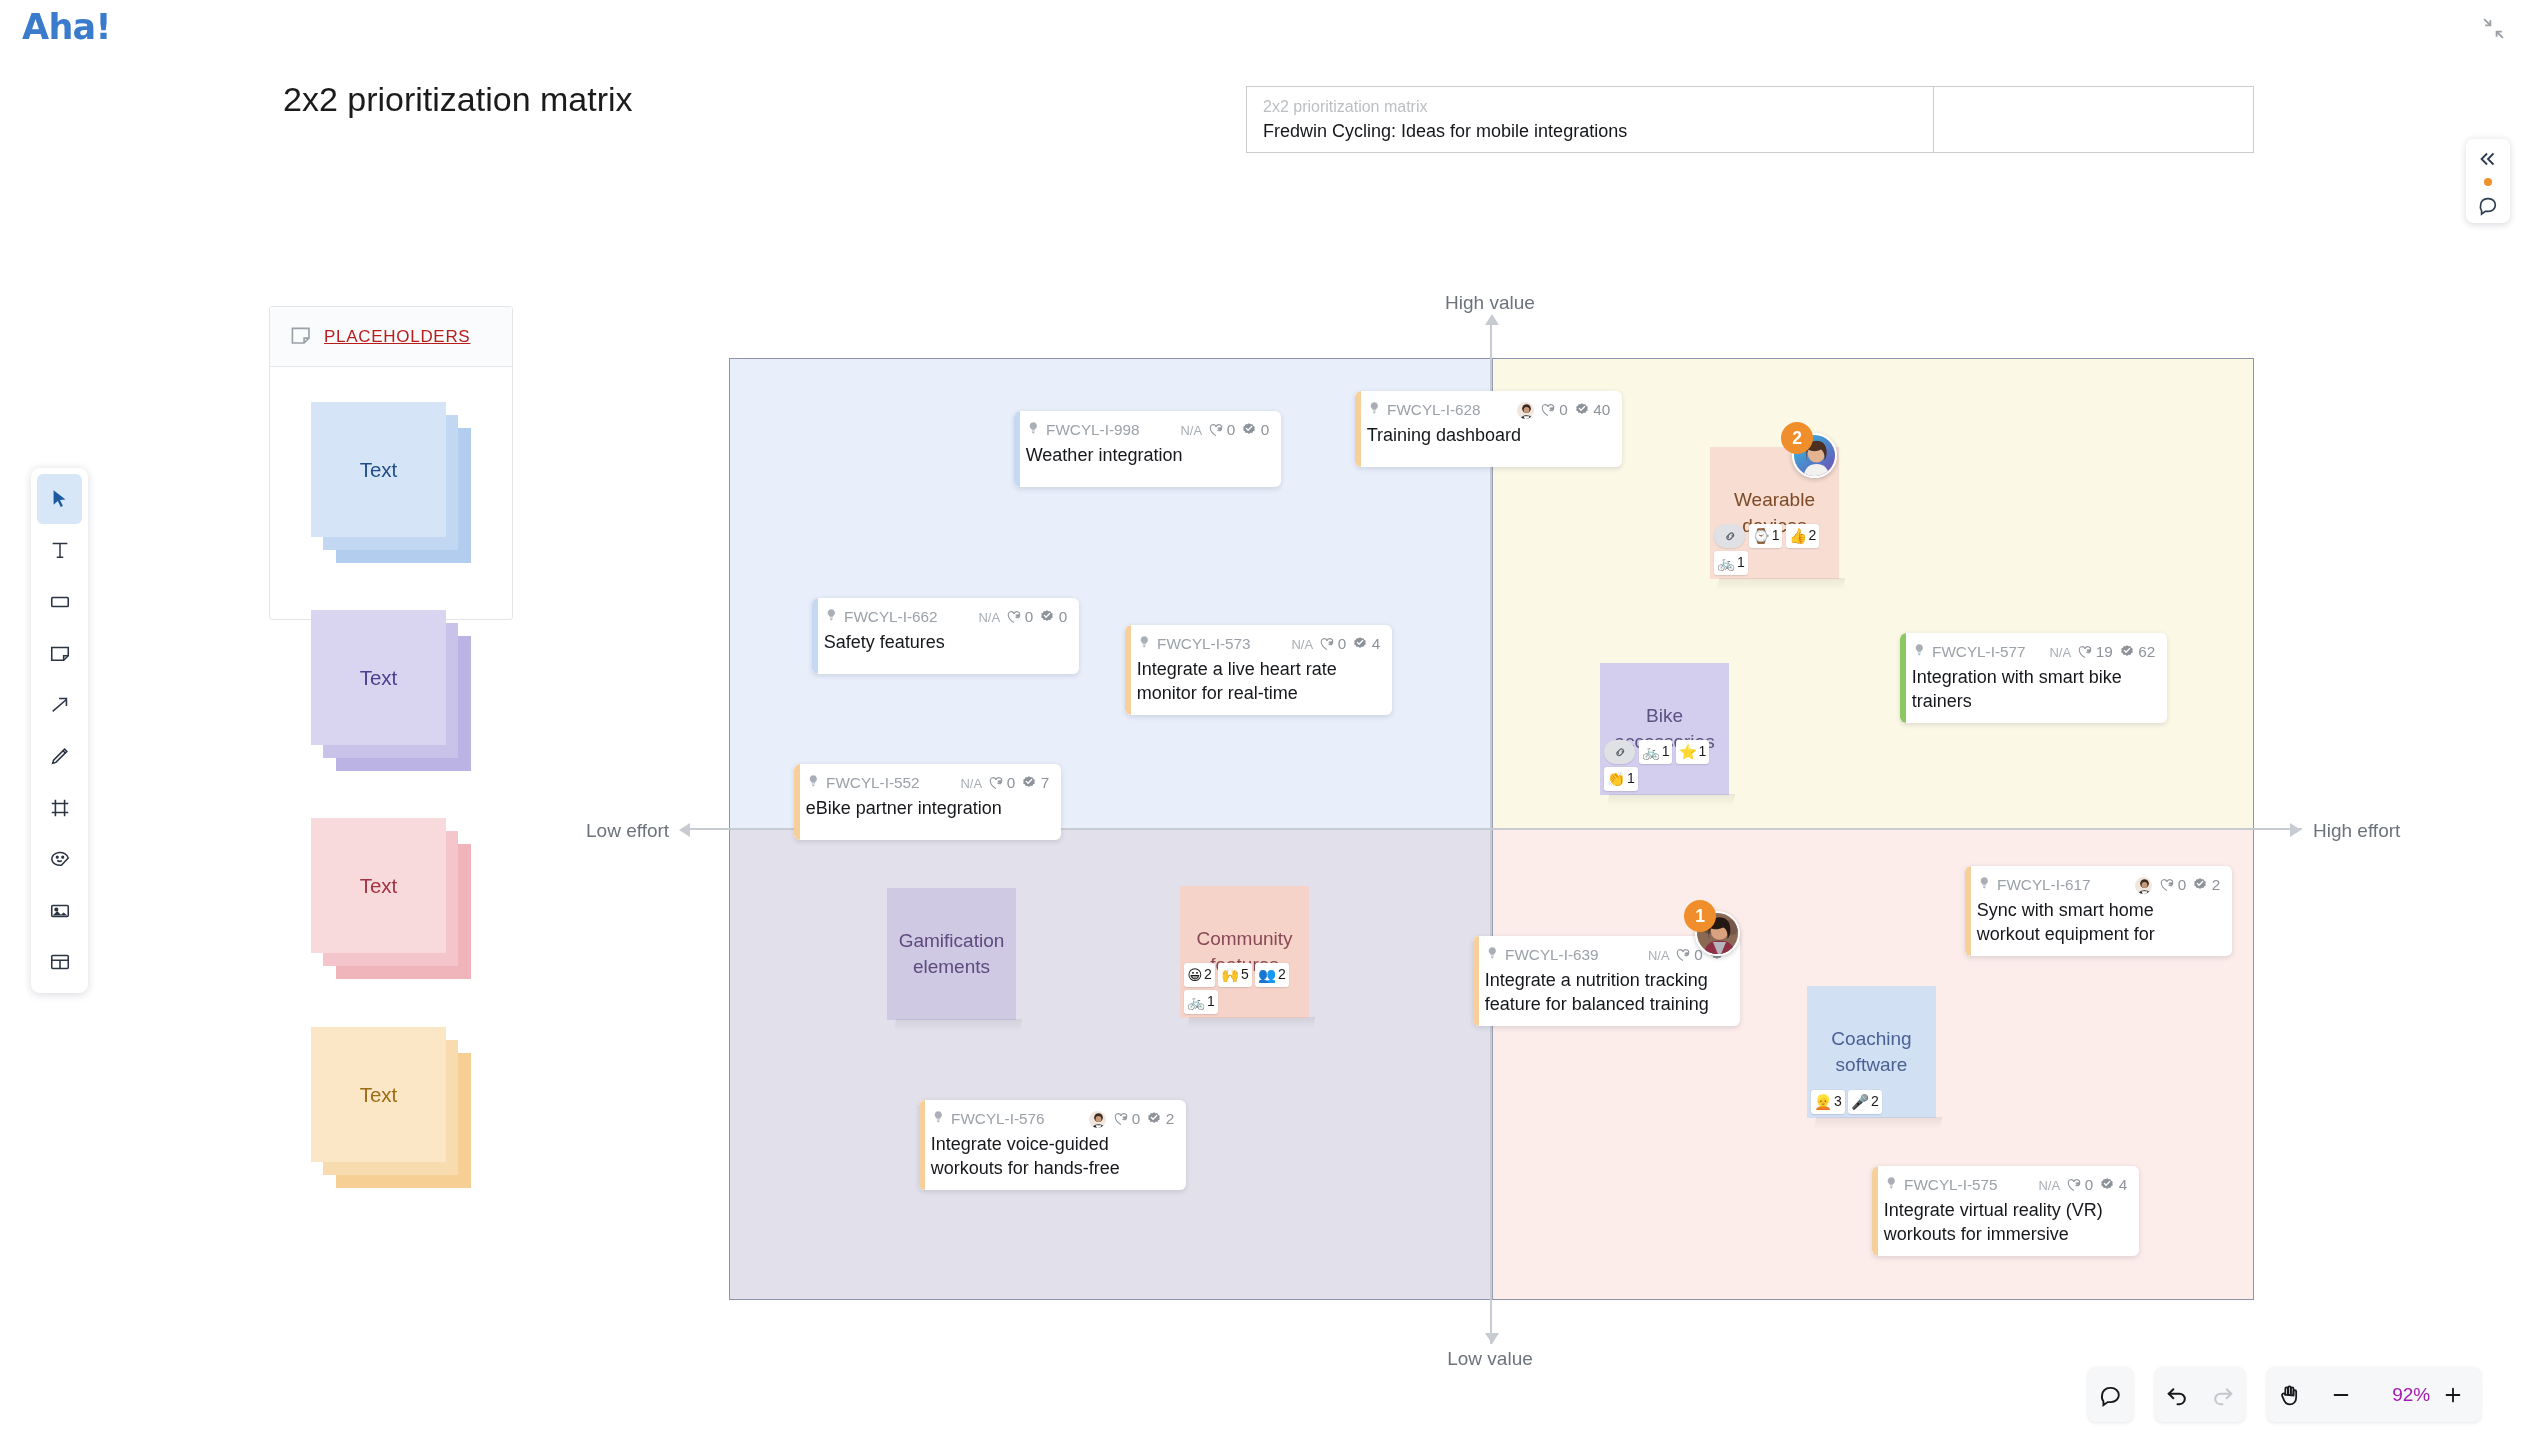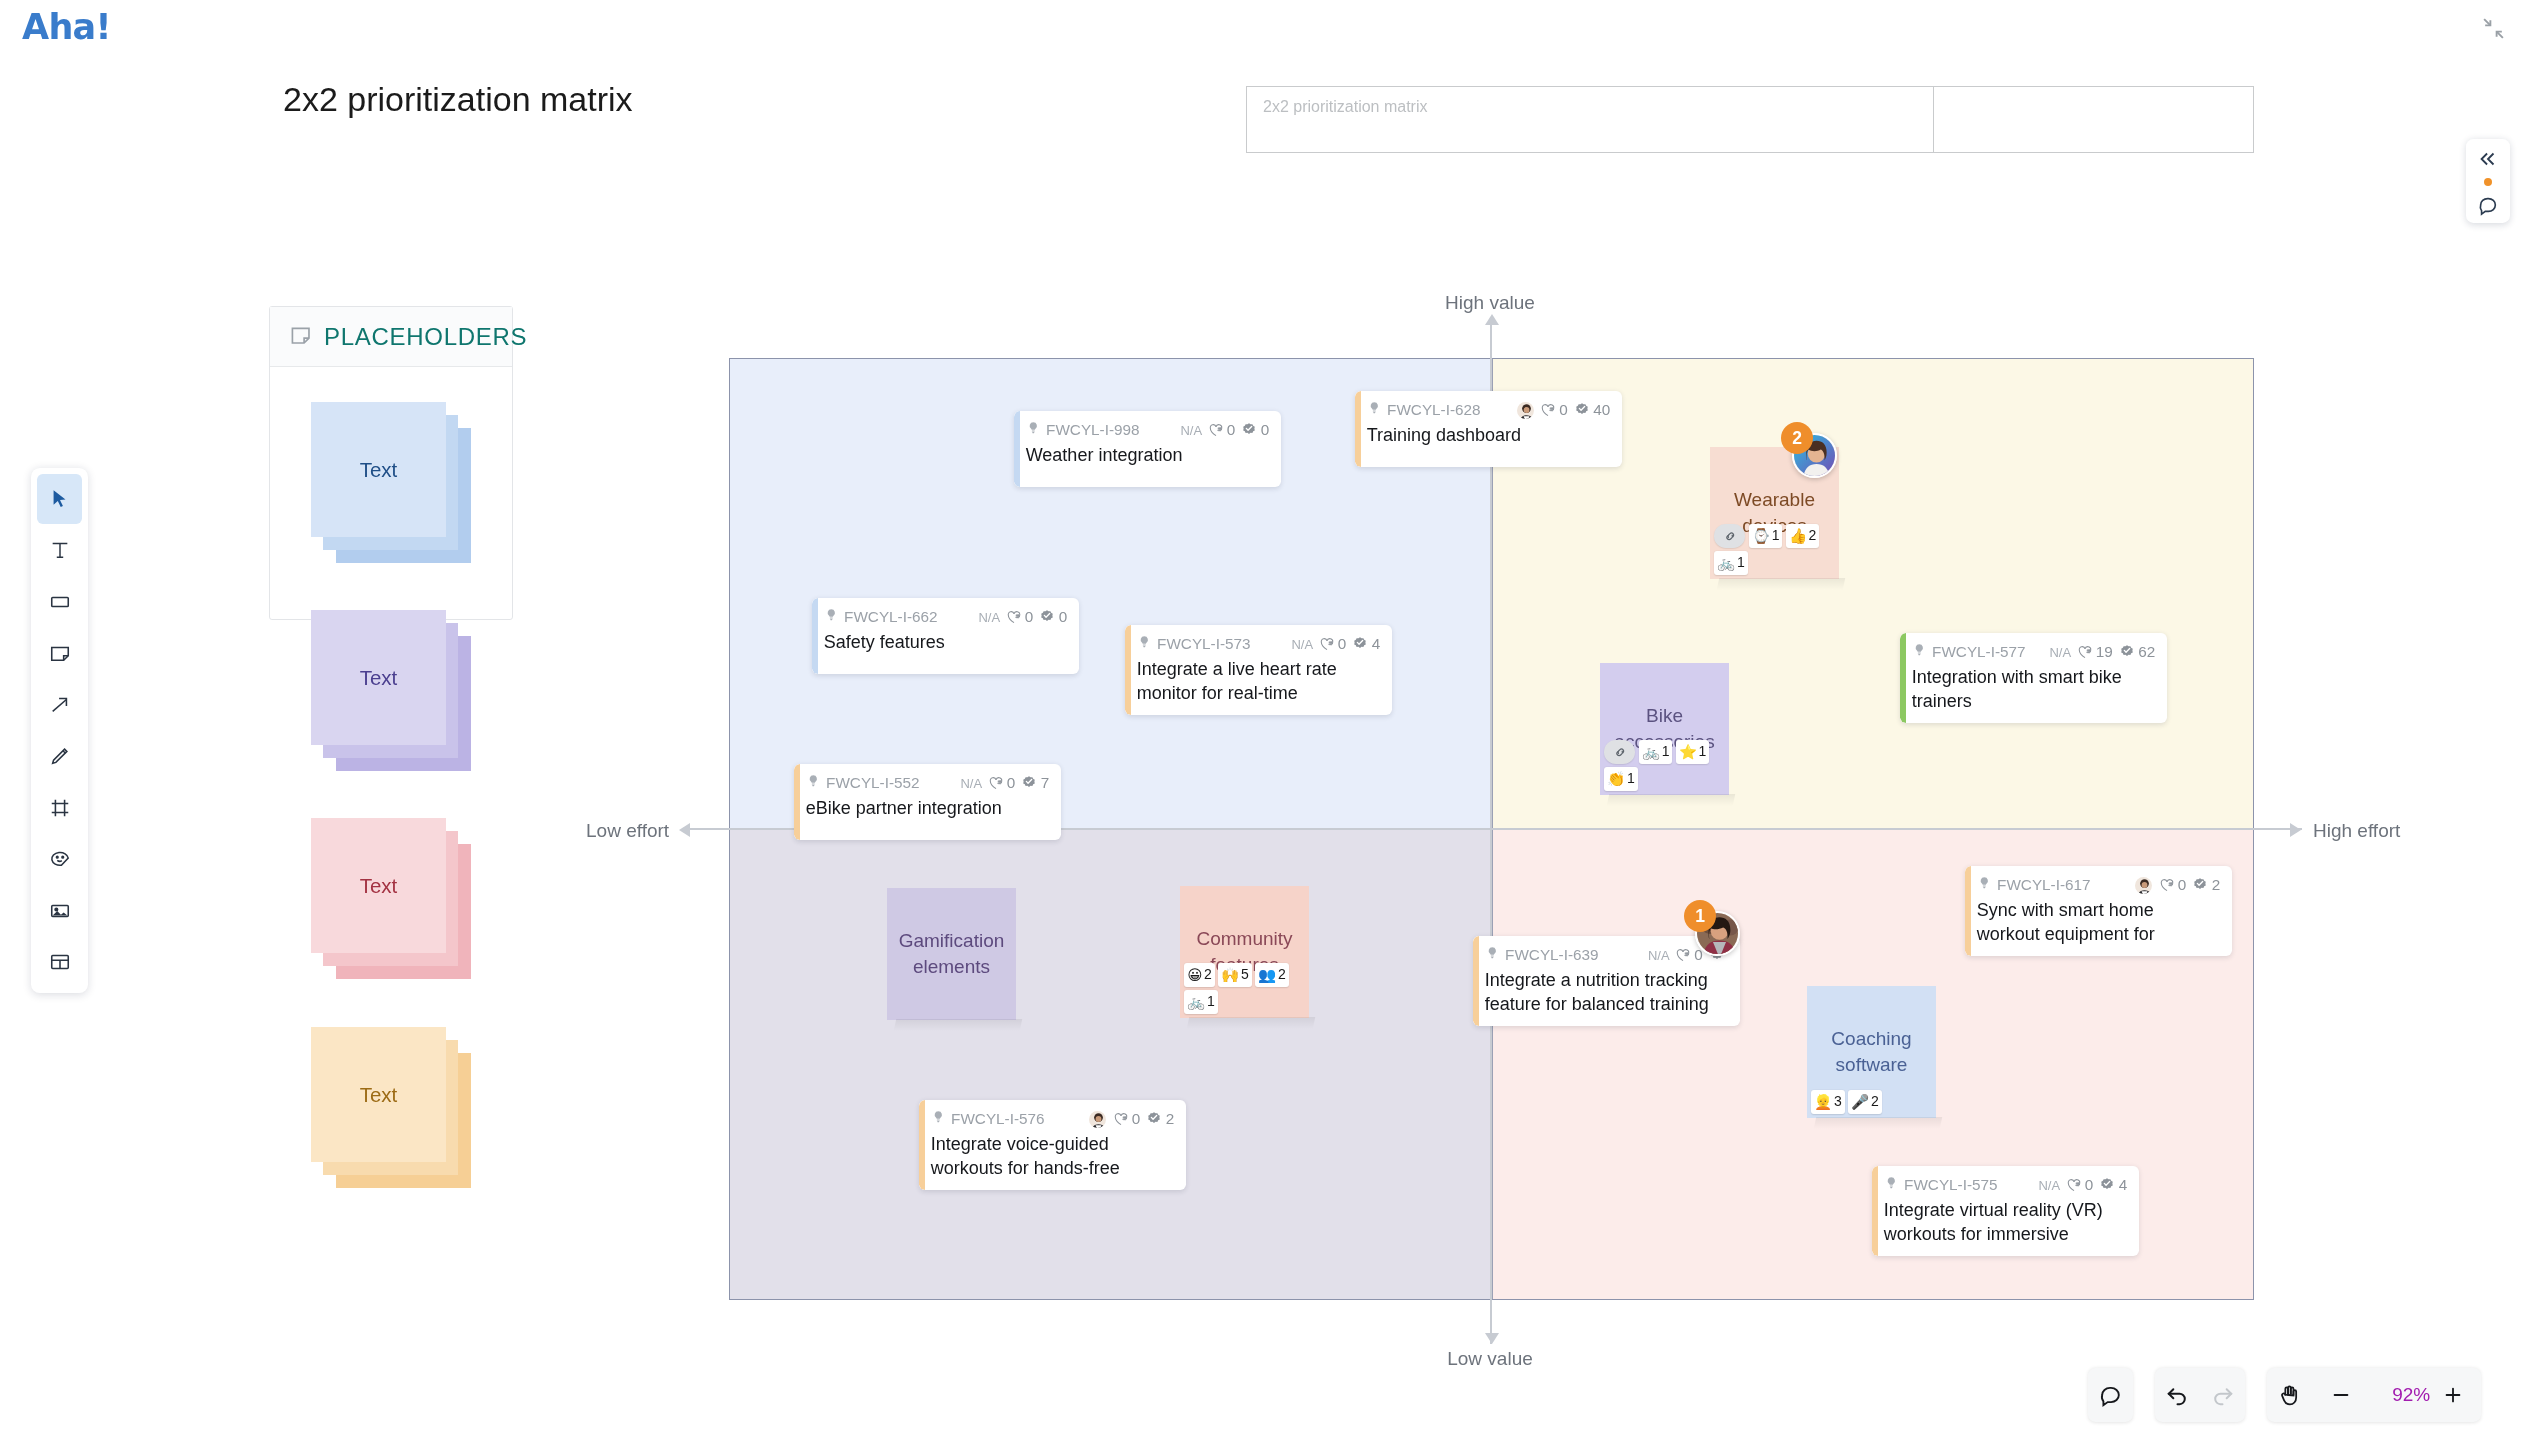--- a/index.html
+++ b/index.html
@@ -71,21 +71,21 @@
   
   .ph-panel {
     position: absolute; left: 269px; top: 306px;
     width: 244px; height: 314px;
     background: #fff; border: 0.7px solid #e3e5e8; border-radius: 2.9px;
   }
   .ph-head {
     height: 60px; background: #fafbfc; border-bottom: 0.7px solid #e7e9eb;
     display: flex; align-items: center; gap: 11.7px; padding-left: 19px;
   }
-  .ph-head-label { font-size: 24px; color: #0f766e; letter-spacing: 0.7px; }
+  .ph-head-label { font-size: 17px; color: #b91c1c; letter-spacing: 0.7px; text-decoration: underline; }
   .ph-body { position: relative; }
   .ph-stack { position: absolute; width: 135px; height: 135px; }
   .ph-stack .l3, .ph-stack .l2, .ph-stack .l1 {
     position: absolute; width: 135px; height: 135px;
   }
   .ph-stack .l3 { left: 25px; top: 26px; }
   .ph-stack .l2 { left: 12.4px; top: 13px; }
   .ph-stack .l1 { left: 0; top: 0; display:flex; align-items:center; justify-content:center;
                   font-size: 20.5px; }
 
@@ -196,20 +196,21 @@
       <path d="M9 9 L3 3"></path>
         <path d="M15 15 L21 21"></path>
     </svg>
   </div>
 
   <div class="page-title">2x2 prioritization matrix</div>
 
   <div class="info-card">
     <div class="info-cell main">
       <div class="info-label">2x2 prioritization matrix</div>
+      <div class="info-value">Fredwin Cycling: Ideas for mobile integrations</div>
     </div>
   </div>
 
   <div class="panel-right">
     <div class="pbtn">
       <svg width="22" height="22" viewBox="0 0 24 24" fill="none" stroke="currentColor" stroke-width="2">
         <path d="M11 6 L5 12 L11 18"></path>
           <path d="M18 6 L12 12 L18 18"></path>
       </svg>
     </div>

